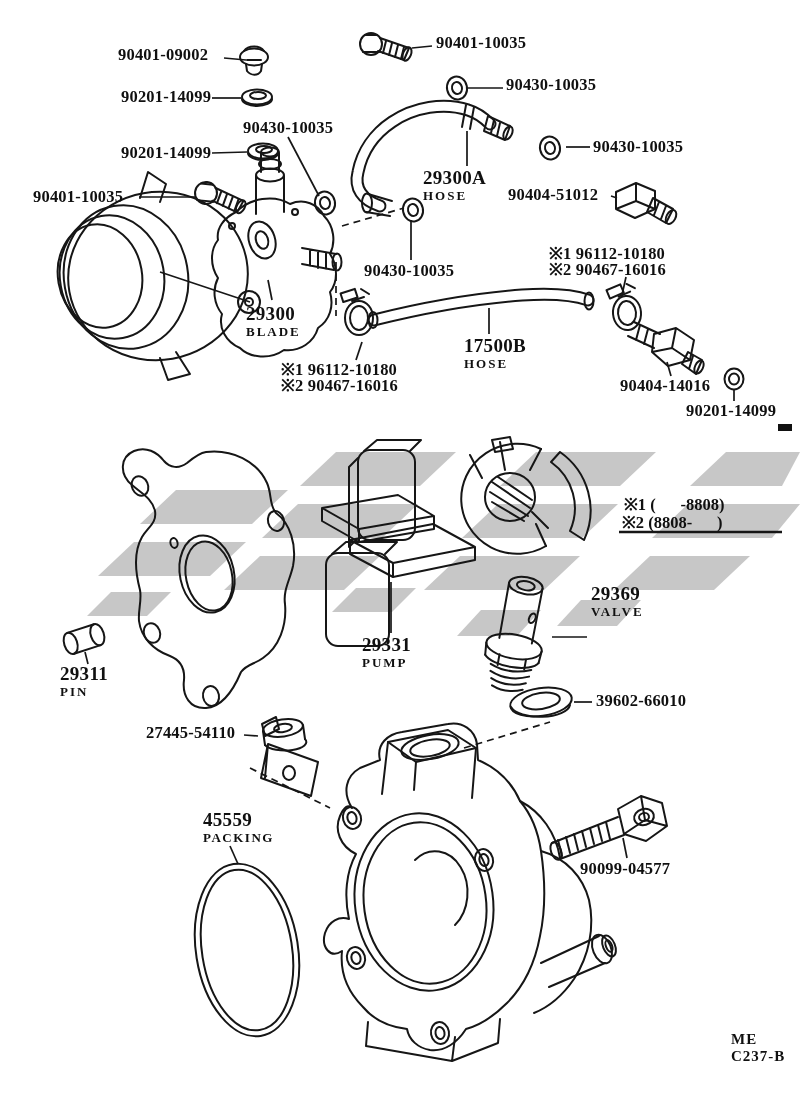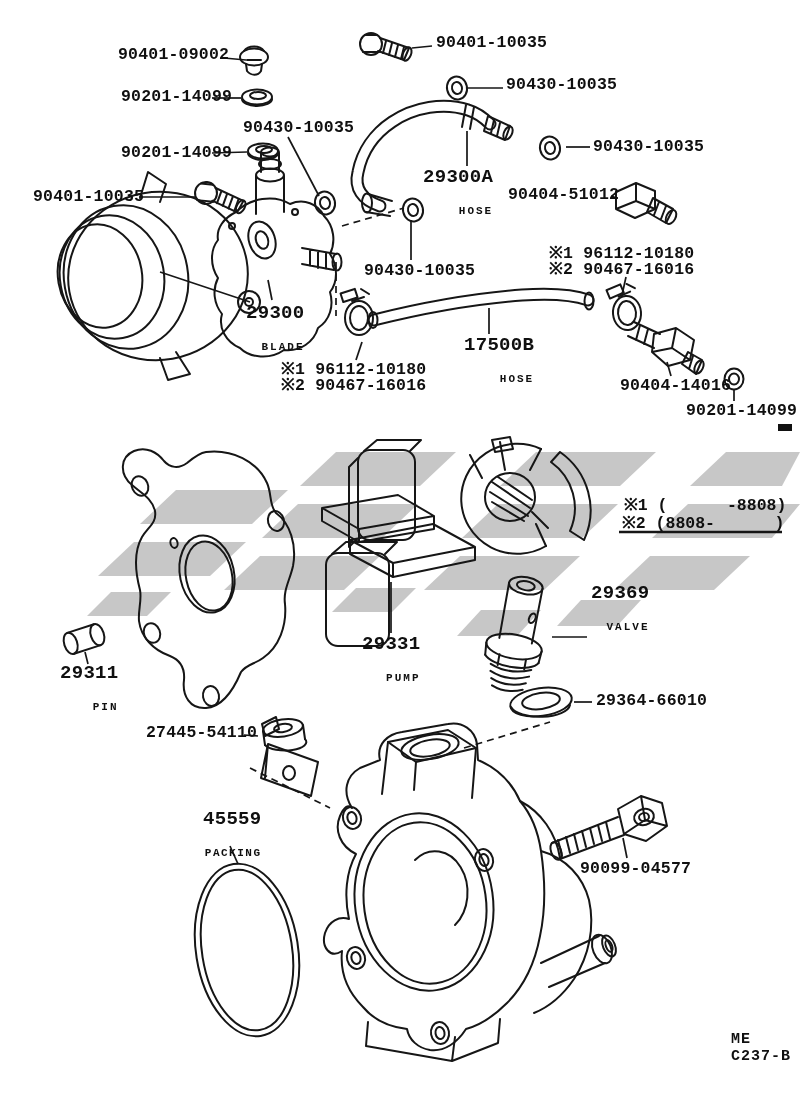--- a/index.html
+++ b/index.html
@@ -1,29 +1,29 @@
 <!DOCTYPE html>
 <html><head>
 <meta charset="utf-8">
 <style>
   html,body{margin:0;padding:0;background:#fff;}
   .stage{position:relative;width:800px;height:1110px;background:#fff;overflow:hidden;
-         font-family:Liberation Mono, monospace;}
+         font-family:Liberation Serif, serif;}
   svg{position:absolute;left:0;top:0;}
   .art{stroke:#161616;stroke-width:2;fill:none;stroke-linejoin:round;stroke-linecap:round;}
   .tube{stroke:#161616;stroke-width:13;fill:none;stroke-linecap:round;}
   .tubein{stroke:#ffffff;stroke-width:9;fill:none;stroke-linecap:round;}
   .lead{stroke:#161616;stroke-width:1.7;fill:none;}
   .dash{stroke:#161616;stroke-width:1.7;fill:none;stroke-dasharray:7 5;}
   .wm{fill:#c7c7c7;stroke:none;}
   .mark{fill:#111;stroke:none;}
   .callout{position:absolute;font-weight:bold;font-size:16.5px;line-height:1.05;color:#101010;
            white-space:pre;letter-spacing:0.2px;}
-  .callout.big{font-size:19px;letter-spacing:0.3px;text-align:right;}
-  .callout .sub{font-size:11px;letter-spacing:2px;line-height:1;margin-top:18px;}
+  .callout.big{font-size:19px;letter-spacing:0.3px;}
+  .callout .sub{font-size:13px;letter-spacing:2px;line-height:1;margin-top:1px;}
   .callout .sub.tight{letter-spacing:1.5px;}
   .legend-line{position:absolute;font-weight:bold;font-size:16.5px;color:#101010;white-space:pre;}
   .code{position:absolute;font-weight:bold;font-size:15px;color:#101010;letter-spacing:1px;margin-left:39px;}
 </style>
 </head>
 <body>
 
 <div class="stage">
 
 <svg width="800" height="1110" viewBox="0 0 800 1110">
@@ -335,21 +335,21 @@
   <div class="callout" style="left:549px;top:261px"><span>※2 90467-16016</span></div>
   <div class="callout" style="left:364px;top:262px"><span>90430-10035</span></div>
   <div class="callout big" style="left:246px;top:304px"><span>29300</span><div class="sub">BLADE</div></div>
   <div class="callout big" style="left:464px;top:336px"><span>17500B</span><div class="sub">HOSE</div></div>
   <div class="callout" style="left:281px;top:361px"><span>※1 96112-10180</span></div>
   <div class="callout" style="left:281px;top:377px"><span>※2 90467-16016</span></div>
   <div class="callout" style="left:620px;top:377px"><span>90404-14016</span></div>
   <div class="callout" style="left:686px;top:402px"><span>90201-14099</span></div>
   <div class="callout big" style="left:362px;top:635px"><span>29331</span><div class="sub">PUMP</div></div>
   <div class="callout big" style="left:591px;top:584px"><span>29369</span><div class="sub">VALVE</div></div>
-  <div class="callout" style="left:596px;top:692px"><span>29364-66010</span></div>
+  <div class="callout" style="left:596px;top:692px"><span>39602-66010</span></div>
   <div class="callout big" style="left:60px;top:664px"><span>29311</span><div class="sub">PIN</div></div>
   <div class="callout" style="left:146px;top:724px"><span>27445-54110</span></div>
   <div class="callout big" style="left:203px;top:810px"><span>45559</span><div class="sub tight">PACKING</div></div>
   <div class="callout" style="left:580px;top:860px"><span>90099-04577</span></div>
 
   <div class="legend-line" style="left:624px;top:492px">※1 (      -8808)</div>
   <div class="legend-line" style="left:622px;top:510px">※2 (8808-      )</div>
 
   <div class="code" style="left:692px;top:1031px">ME C237-B</div>
 

